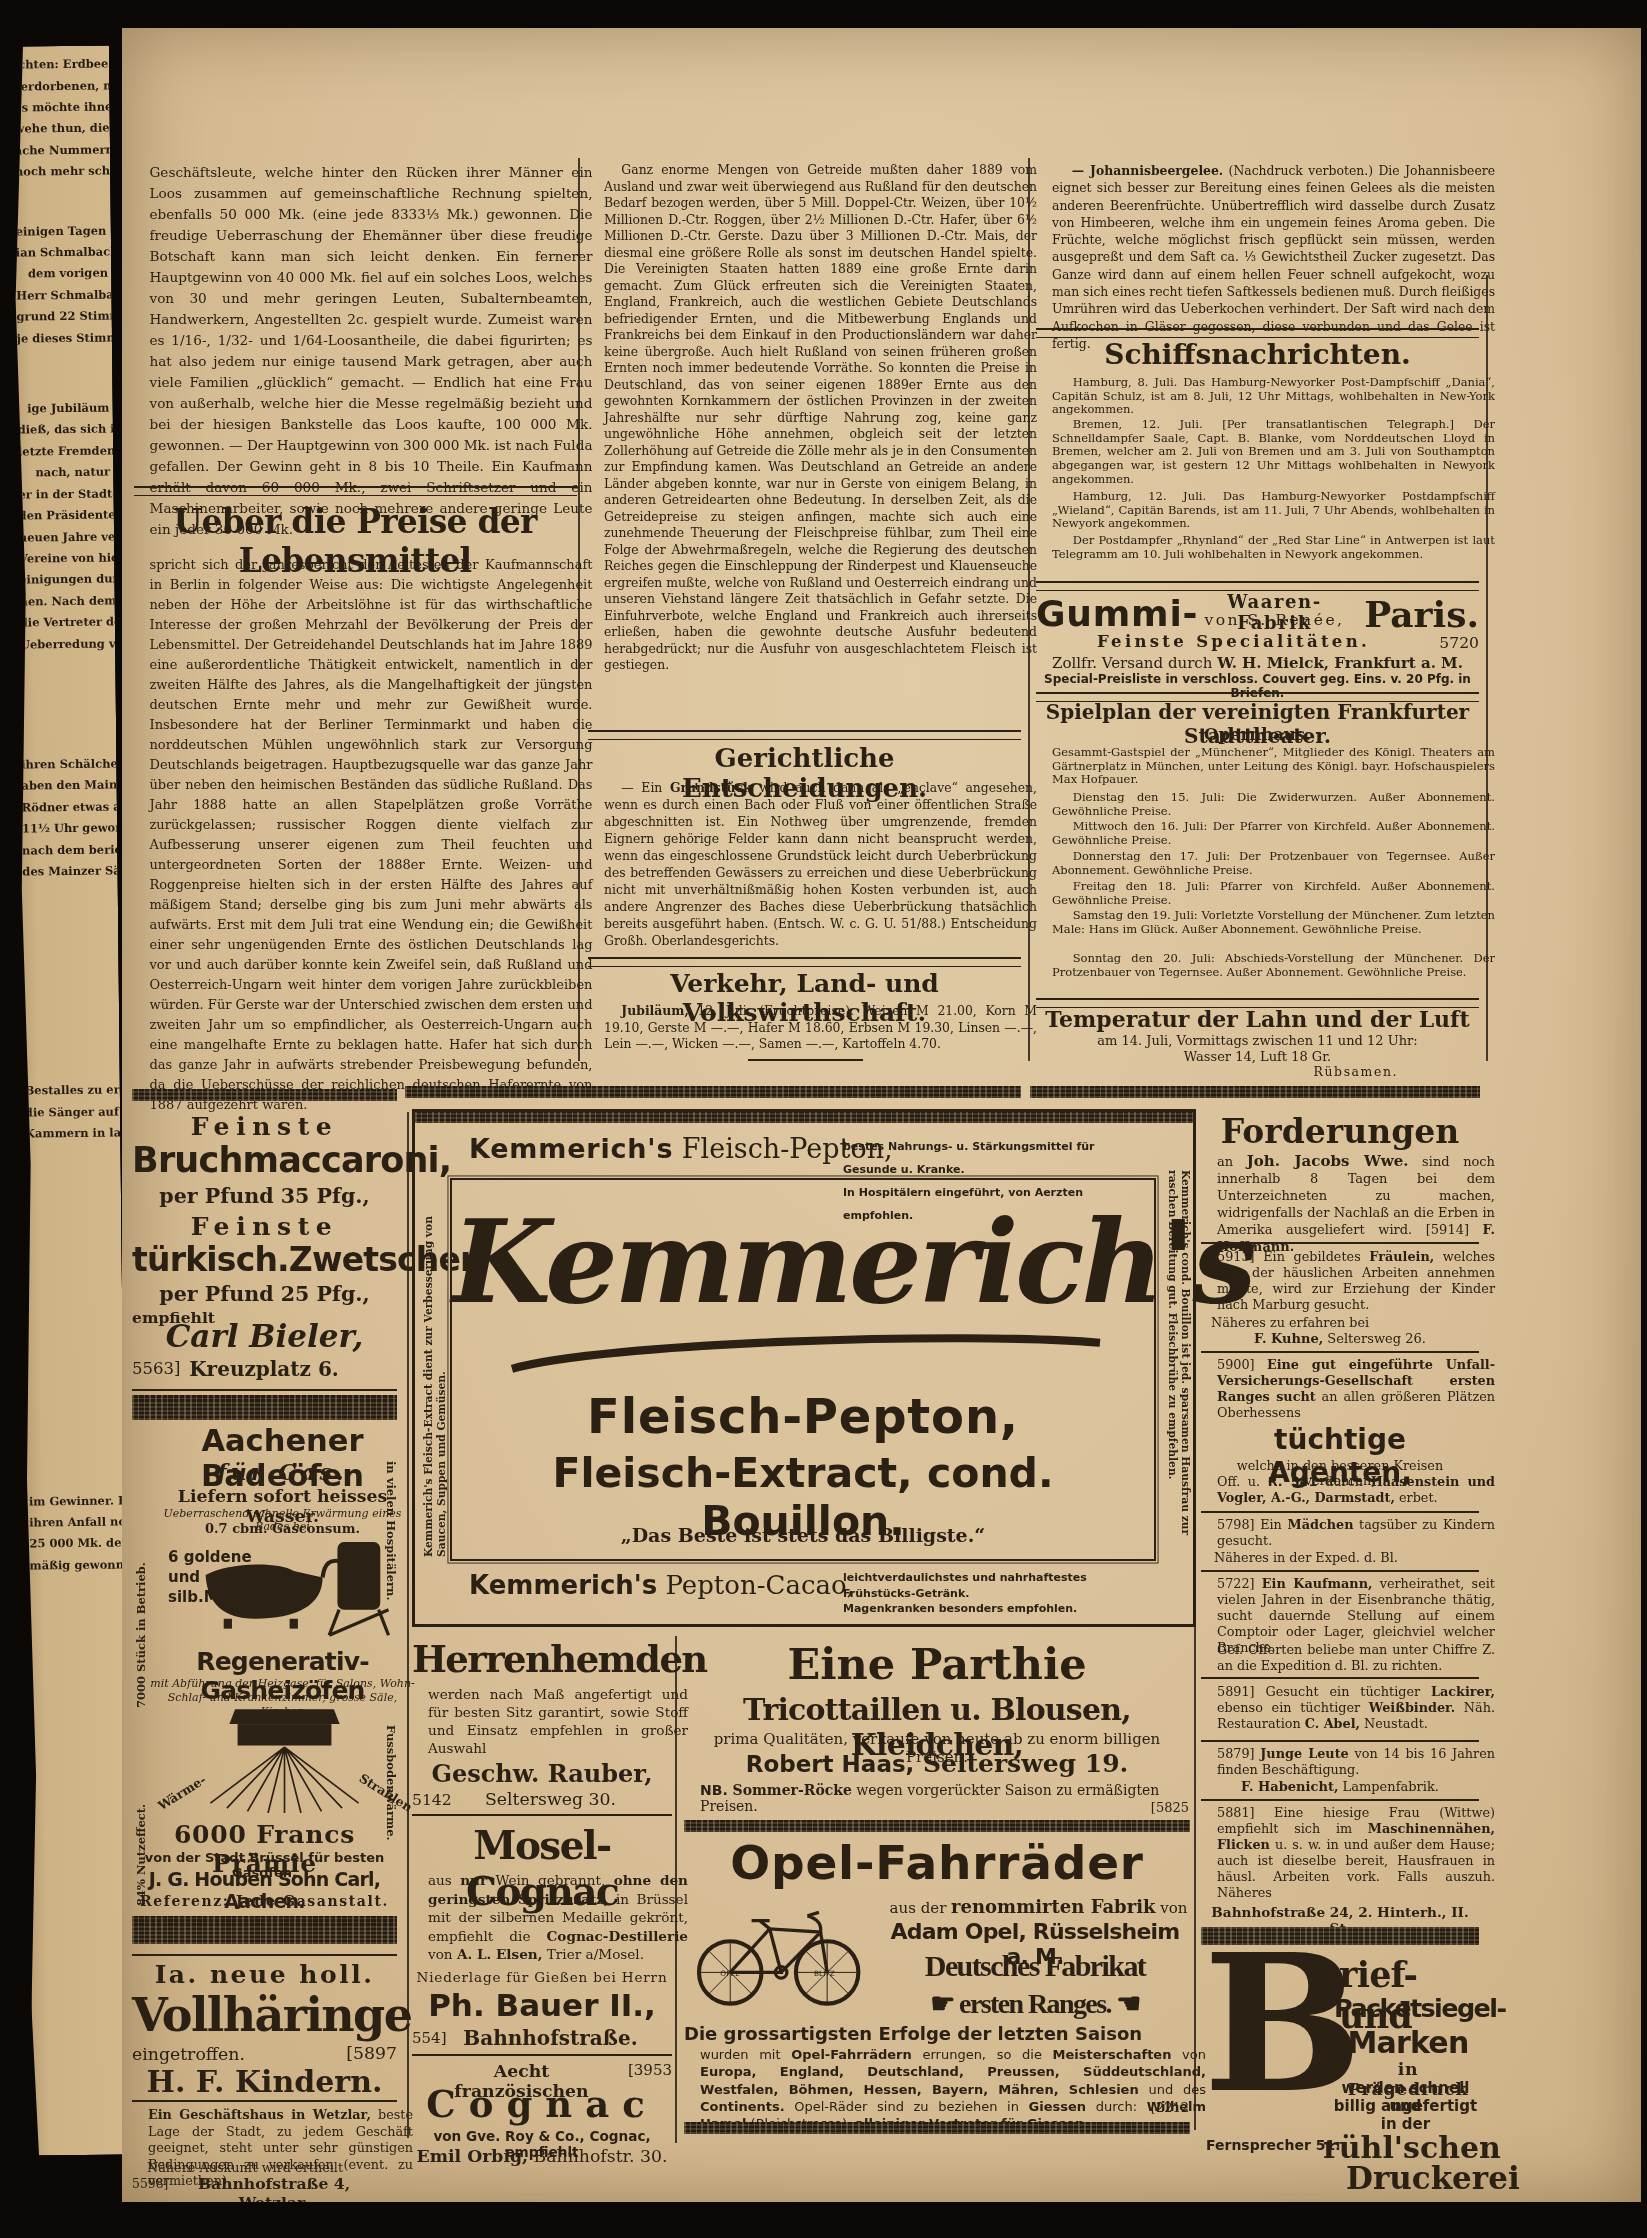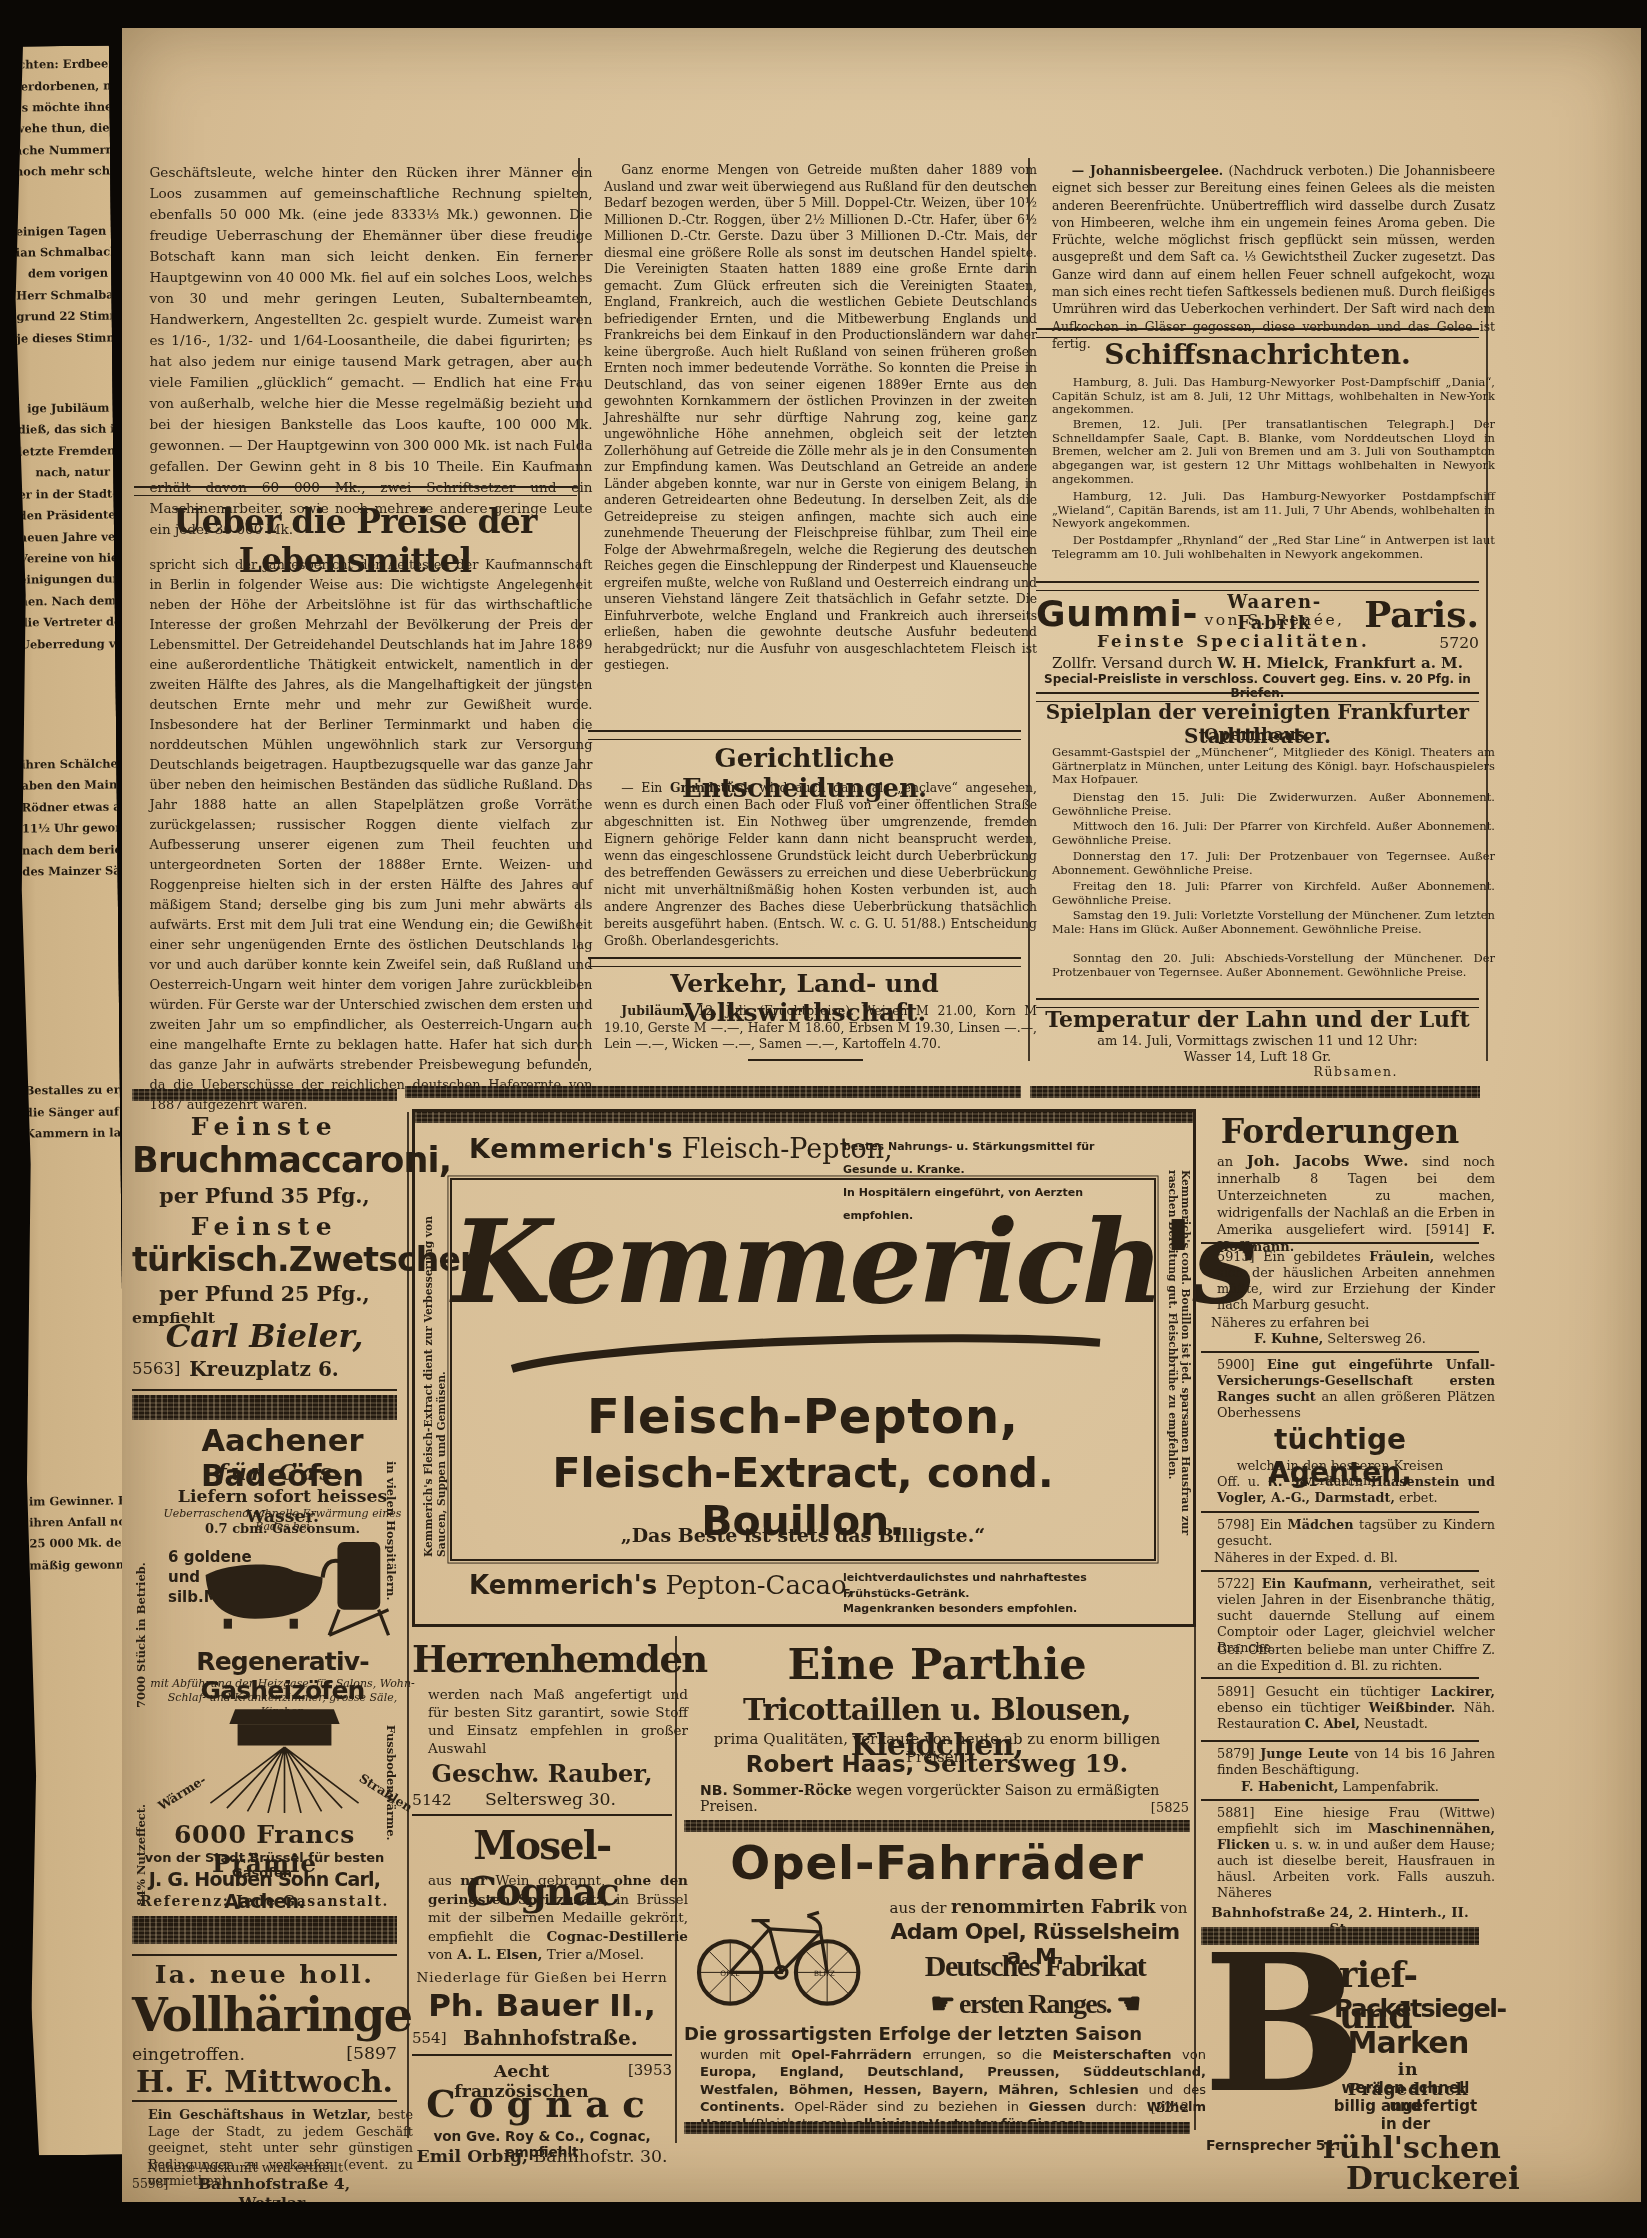--- a/index.html
+++ b/index.html
@@ -194,21 +194,21 @@
   <div class="t b vup" style="left:11.5px;top:1697px;height:181px;font-size:11.5px">84% Nutzeffect.</div>
   <div class="t b vdn" style="left:262px;top:1433px;height:247px;font-size:11.5px">in vielen Hospitälern.</div>
   <div class="t b vdn" style="left:262px;top:1697px;height:181px;font-size:11.5px">Fussbodenwärme.</div>
   <div class="band" style="left:10px;top:1888px;width:265px;height:28px"></div>
 
   <div class="hr1" style="left:10px;top:1926px;width:265px"></div>
   <div class="t c b" style="left:10px;top:1932px;width:265px;font-size:25px;letter-spacing:2.5px">Ia. neue holl.</div>
   <div class="t c b" style="left:10px;top:1960px;width:265px;font-size:46px;letter-spacing:-1.6px">Vollhäringe</div>
   <div class="t" style="left:10px;top:2016px;font-size:17.3px">eingetroffen.</div>
   <div class="t r" style="left:189px;top:2015px;width:86px;font-size:17.3px">[5897</div>
-  <div class="t c b" style="left:10px;top:2036px;width:265px;font-size:30px">H. F. Mittwoch.</div>
+  <div class="t c b" style="left:10px;top:2036px;width:265px;font-size:30px">H. F. Kindern.</div>
   <div class="hr1" style="left:10px;top:2072px;width:265px"></div>
 
   <p class="t j" style="left:10px;top:2079px;width:265px;font-size:12.8px;line-height:16.5px"><span class="b">Ein Geschäftshaus in Wetzlar,</span><span> beste Lage der Stadt, zu jedem Geschäft geeignet, steht unter sehr günstigen Bedingungen zu verkaufen (event. zu vermiethen).</span></p>
   <div class="t" style="left:25px;top:2132px;width:247px;font-size:12.8px">Nähere Auskunft wird ertheilt</div>
   <div class="t" style="left:10px;top:2148px;font-size:12.4px">5598]</div>
   <div class="t c b" style="left:49px;top:2146px;width:206px;font-size:15.6px">Bahnhofstraße 4, Wetzlar.</div>
 
   <div class="abs" style="left:290px;top:1081px;width:778px;height:512px;border:3.3px solid var(--ink);">
     <div class="band" style="left:0;top:0;width:100%;height:10.7px"></div>
     <div class="t" style="left:54px;top:21.4px;font-size:27px"><span class="b sans" style="letter-spacing:0.8px">Kemmerich's</span><span> Fleisch-Pepton,</span></div>

